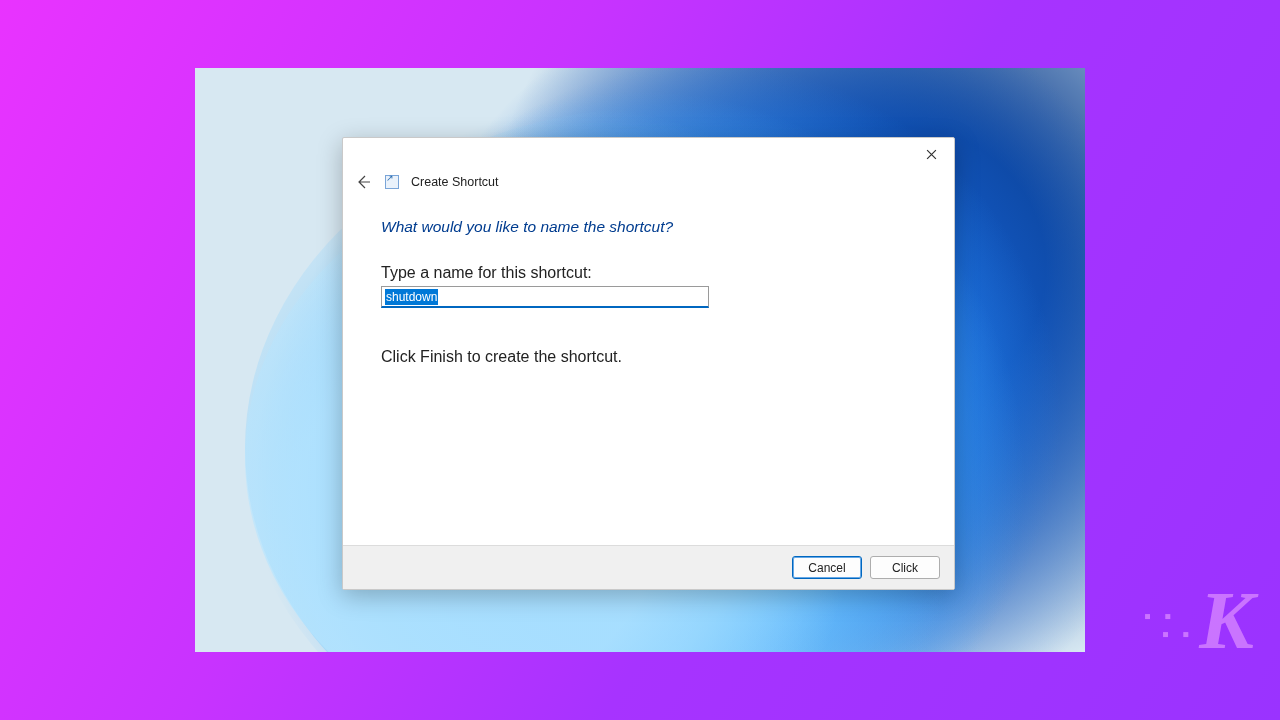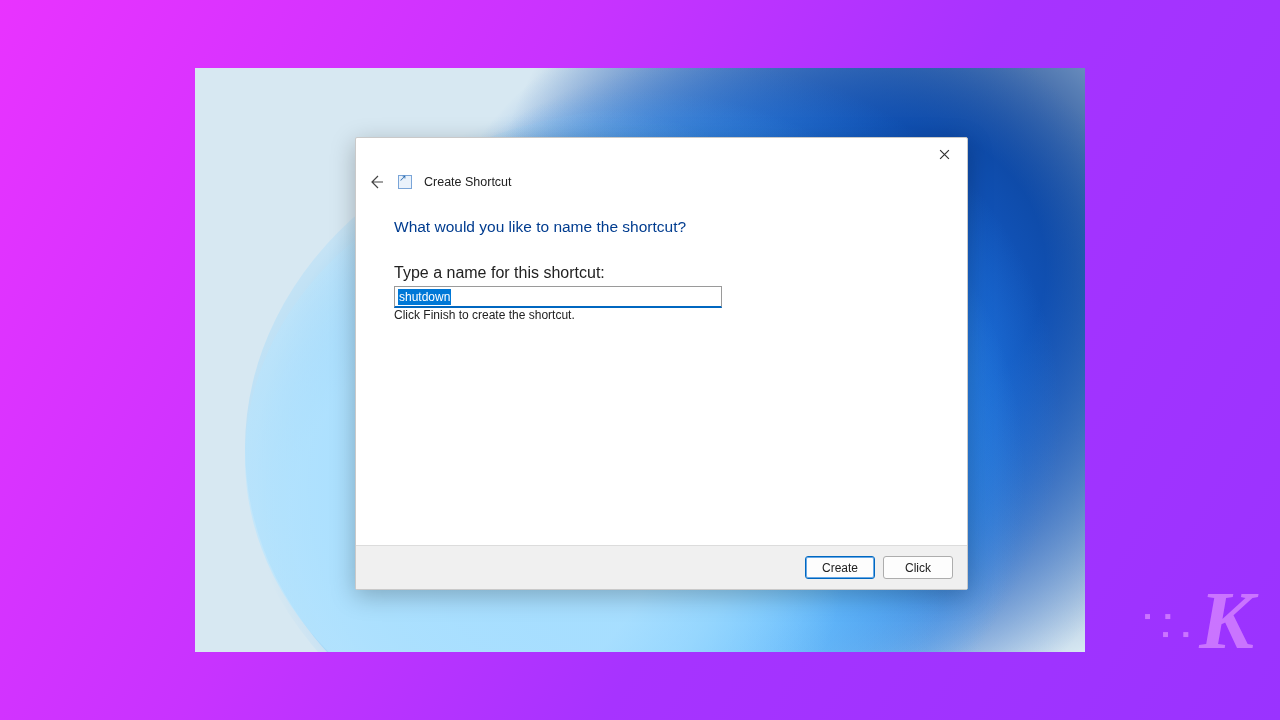--- a/index.html
+++ b/index.html
@@ -30,21 +30,21 @@
            background: radial-gradient(circle at 50% 50%, #2a8cf0 0%, #2a8cf0 24%, transparent 55%); opacity: .9; }
     .sw4 { width: 900px; height: 740px; right: -50px; top: 0;
            background: radial-gradient(circle at 45% 55%, #4fb0ff 0%, #4fb0ff 28%, transparent 60%); opacity: .85; }
     .sw5 { width: 820px; height: 680px; right: 20px; top: 40px;
            background: radial-gradient(circle at 38% 58%, #83d0ff 0%, #83d0ff 30%, transparent 62%); opacity: .8; }
     .sw6 { width: 760px; height: 620px; right: 80px; top: 80px;
            background: radial-gradient(circle at 30% 60%, #b6e5ff 0%, #b6e5ff 28%, transparent 58%); opacity: .75; }
 
     .dialog {
       position: absolute;
-      left: 355px;
+      left: 342px;
       top: 137px;
       width: 613px;
       height: 453px;
       background: #fff;
       border: 1px solid #c9c9c9;
       border-radius: 2px;
       box-shadow: 0 6px 24px rgba(0,0,0,0.25);
       display: flex;
       flex-direction: column;
     }
@@ -85,20 +85,21 @@
 
     .body {
       flex: 1;
       padding: 12px 38px 8px 38px;
     }
     .heading {
       font-size: 15.5px;
       color: #003c8f;
       margin: 8px 0 28px 0;
       font-weight: 400;
+      font-style: italic;
     }
     .label {
       font-size: 16px; color: #222;
       margin-bottom: 4px;
     }
     .input-wrap {
       width: 328px;
       border: 1px solid #9a9a9a;
       border-bottom: 2px solid #0067c0;
       height: 22px;
@@ -107,21 +108,22 @@
       background: #fff;
     }
     .input-selected {
       background: #0078d7;
       color: #fff;
       font-size: 12px;
       padding: 0 1px;
       line-height: 16px;
     }
     .help-text {
-      font-size: 12px; color: #222;
+      font-size: 16px; color: #222;
+      margin-top: 40px;
     }
 
     .footer {
       height: 44px;
       border-top: 1px solid #dcdcdc;
       background: #f0f0f0;
       display: flex; align-items: center; justify-content: flex-end;
       gap: 8px; padding: 0 14px;
     }
     .btn {
@@ -190,21 +192,21 @@
   <div class="body">
     <div class="heading">What would you like to name the shortcut?</div>
     <div class="label">Type a name for this shortcut:</div>
     <div class="input-wrap">
       <span class="input-selected">shutdown</span>
     </div>
     <div class="help-text">Click Finish to create the shortcut.</div>
   </div>
 
   <div class="footer">
-    <div class="btn primary">Create</div>
+    <div class="btn primary">Cancel</div>
     <div class="btn">Click</div>
   </div>
 </div>
 
 <div class="watermark">
   <span class="dots">
       <span>▪ ▪</span>
       <span>&nbsp;&nbsp;▪ ▪</span>
     </span>
   <span>K</span>

